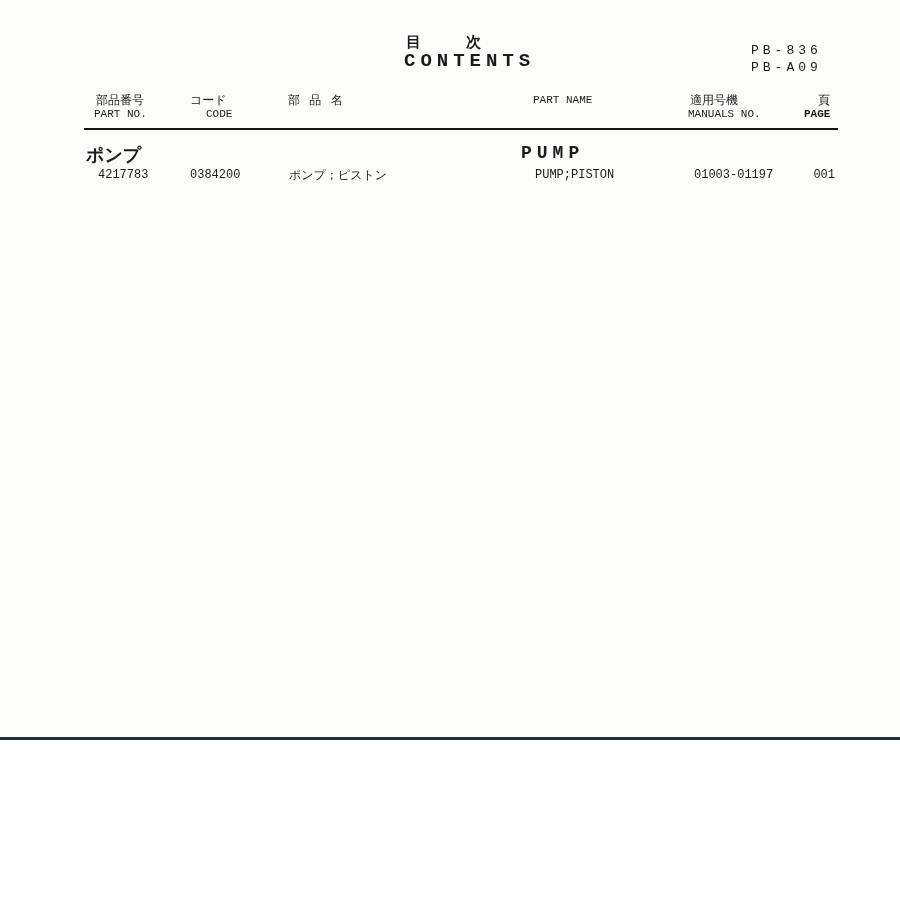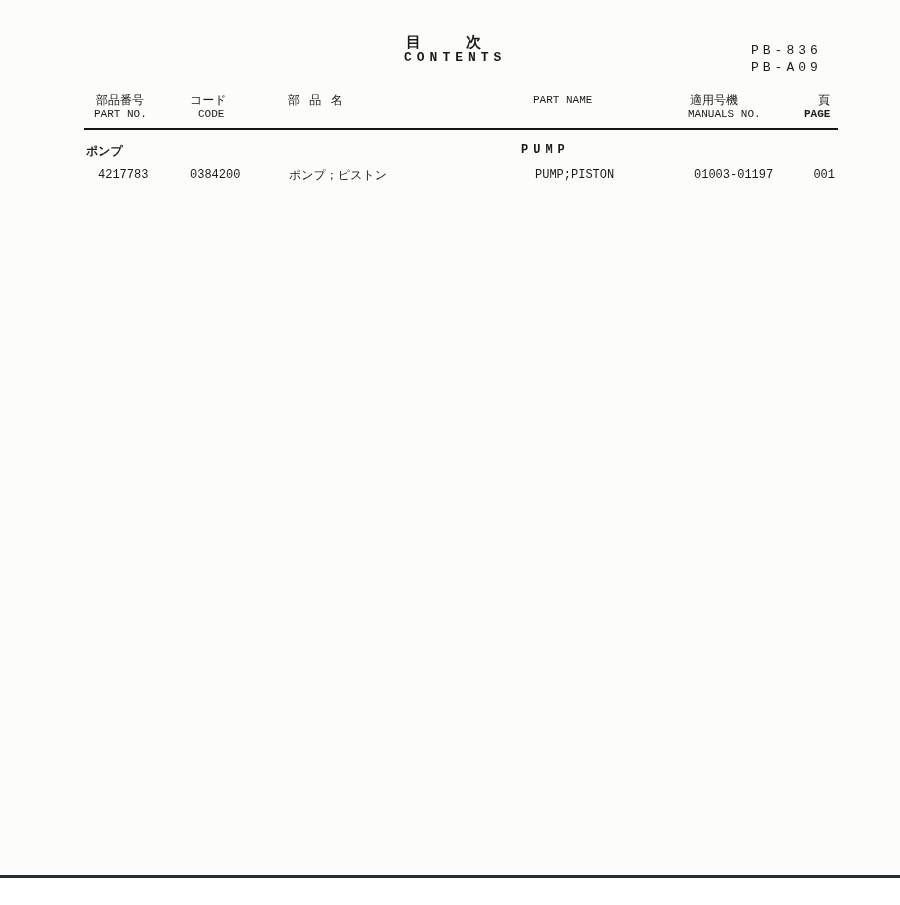--- a/index.html
+++ b/index.html
@@ -1,48 +1,48 @@
 <!DOCTYPE html>
 <html><head>
 <meta charset="utf-8">
 <style>
   * { margin:0; padding:0; box-sizing:border-box; }
   html,body { background:#ffffff; }
   .page {
-    position:relative; width:900px; height:878px;
+    position:relative; width:900px; height:740px;
     background:#fcfcfb; overflow:hidden;
     font-family:"Liberation Mono","DejaVu Sans Mono",monospace;
     color:#1b1b1b;
   }
   .jp { font-family:"Liberation Sans","DejaVu Sans",sans-serif; }
 
   
   .title-jp { position:absolute; left:406px; top:33px; font-weight:bold; font-size:15px; letter-spacing:1px; }
   .title-jp .tj2 { margin-left:44px; }
-  .title-en { position:absolute; left:404px; top:50px; font-size:13px; font-weight:bold; letter-spacing:5px; }
+  .title-en { position:absolute; left:404px; top:50px; font-size:19px; font-weight:bold; letter-spacing:5px; }
   .doc-codes { position:absolute; left:751px; top:42px; font-size:13px; font-weight:normal; letter-spacing:4px; line-height:17px; white-space:nowrap; }
 
   
   .colhead { position:absolute; font-size:12px; white-space:nowrap; }
   .colhead.en { font-size:11px; }
   .h-part-jp   { left:96px;  top:92px; }
   .h-part-en   { left:94px;  top:108px; }
   .h-code-jp   { left:190px; top:92px; }
-  .h-code-en   { left:198px; top:108px; }
+  .h-code-en   { left:206px; top:108px; }
   .h-name-jp   { left:288px; top:92px; letter-spacing:3px; }
   .h-pname-en  { left:533px; top:94px; }
   .h-serial-jp { left:690px; top:92px; }
   .h-serial-en { left:688px; top:108px; }
   .h-page-jp   { left:818px; top:92px; }
   .h-page-en   { left:804px; top:108px;font-weight:bold; }
   .head-rule { position:absolute; left:84px; top:128px; width:754px; height:2px; background:#161616; }
 
   
   .tbody { position:absolute; left:84px; top:131px; width:754px; }
-  .sec-head { position:relative; margin-top:12px; height:16px; margin-bottom:4px; font-size:12px; }
+  .sec-head { position:relative; margin-top:12px; height:16px; margin-bottom:4px; font-size:18px; }
   .sec-jp { position:absolute; left:2px; top:0; font-weight:bold; }
   .sec-en { position:absolute; left:437px; top:0; font-weight:bold; letter-spacing:5px; }
   .row {
     display:flex; align-items:flex-start;
     padding:6px 0 7px 0;
     border-bottom:1px dotted #4a4a4a;
     font-size:12px; line-height:13px; white-space:nowrap;
   }
   .c { flex:none; }
   .c.part   { width:106px; padding-left:14px; }

